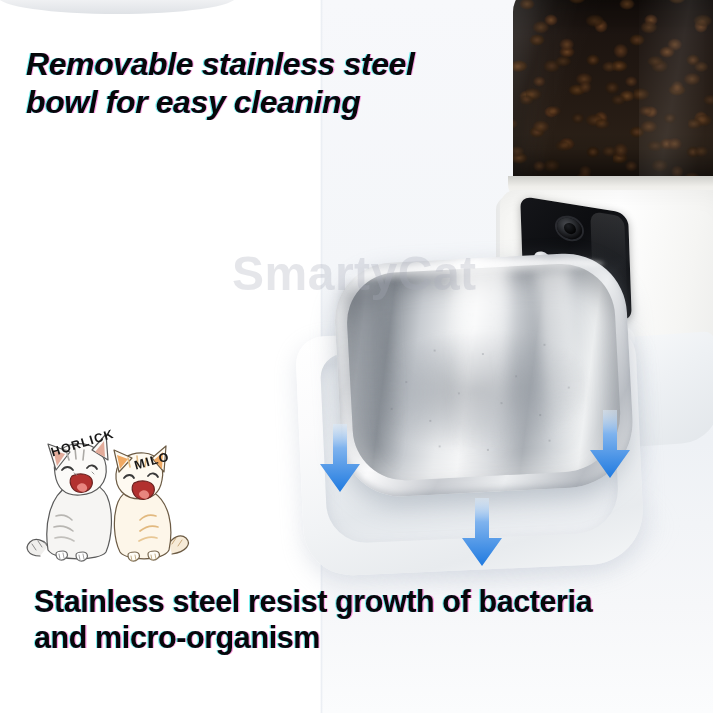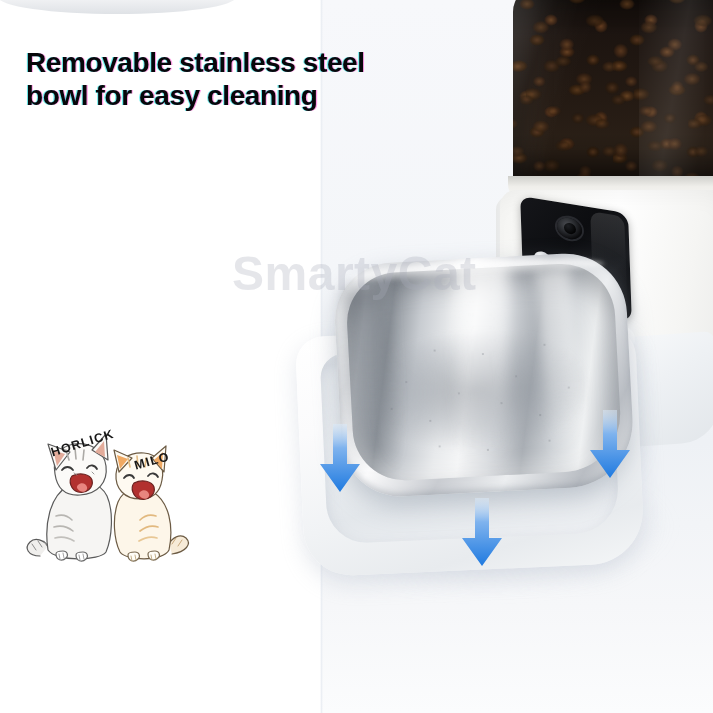--- a/index.html
+++ b/index.html
@@ -161,21 +161,21 @@
   
   .watermark{position:absolute;left:232px;top:246px;
     font-size:48px;font-weight:700;letter-spacing:.5px;
     color:rgba(170,172,186,.30);
     user-select:none;pointer-events:none;white-space:nowrap;}
 
   
   .headline{position:absolute;font-weight:700;color:#07070a;line-height:1.18;
     letter-spacing:-.4px;
     text-shadow:-1.1px 0 0 rgba(0,225,225,.55), 1.1px 0 0 rgba(255,0,190,.38);}
-  .headline.top{left:26px;top:46px;font-size:28px;width:400px;}
+  .headline.top{left:26px;top:46px;font-size:32px;width:400px;font-style:italic;}
   .headline.bottom{left:34px;top:584px;font-size:30.5px;width:610px;}
 
   
   .mascot{position:absolute;left:22px;top:428px;width:178px;height:148px;}
   .cat-name{position:absolute;font-weight:700;font-size:12.5px;color:#171717;
     letter-spacing:1.2px;white-space:nowrap;}
   .cat-name.horlick{left:28px;top:8px;transform:rotate(-17deg);}
   .cat-name.milo{left:112px;top:26px;transform:rotate(-16deg);}
 </style>
 </head>
@@ -272,20 +272,21 @@
           <stop offset="100%" stop-color="#1f7ae0"></stop>
         </linearGradient>
       </defs>
       <path d="M15 0 H29 V40 H42 L22 68 L2 40 H15 Z" fill="url(#ag3)"></path>
     </svg>
   </div>
 
   <div class="watermark">SmartyCat</div>
 
   <div class="headline top">Removable stainless steel bowl for easy cleaning</div>
+  <div class="headline bottom">Stainless steel resist growth of bacteria and micro-organism</div>
 
   <div class="mascot">
     <svg width="178" height="148" viewBox="0 0 178 148">
       <g stroke="#4a4a4a" stroke-width="1.2" fill="none" stroke-linecap="round" stroke-linejoin="round">
 
         <path d="M18 128 C6 128 2 120 8 114 C13 109 22 112 26 118" fill="#f0efed" stroke="#5a5a5a"></path>
         <path d="M10 116 L14 122 M16 113 L20 119 M22 113 L25 118" stroke="#8d8d8d" stroke-width="1"></path>
 
         <path d="M26 122 C22 96 28 68 46 58 C60 50 78 54 85 68 C92 84 90 110 84 124 C78 133 34 134 26 122 Z" fill="#f6f5f3" stroke="#5a5a5a"></path>
 

